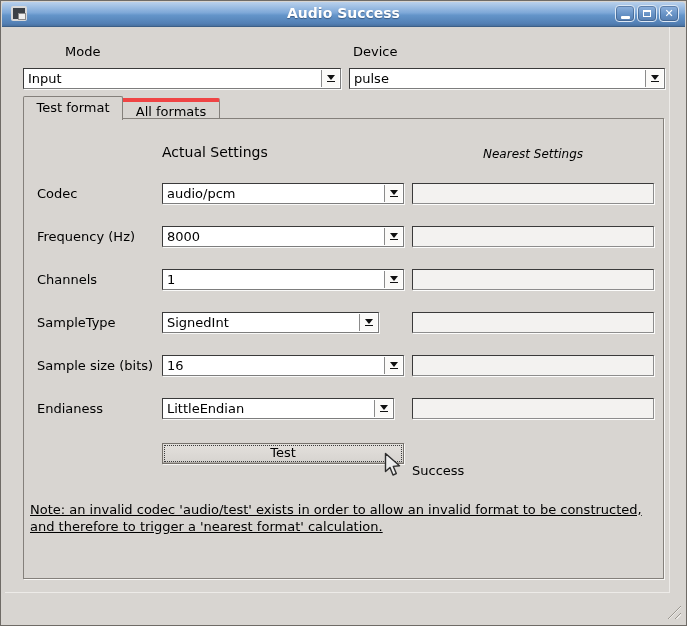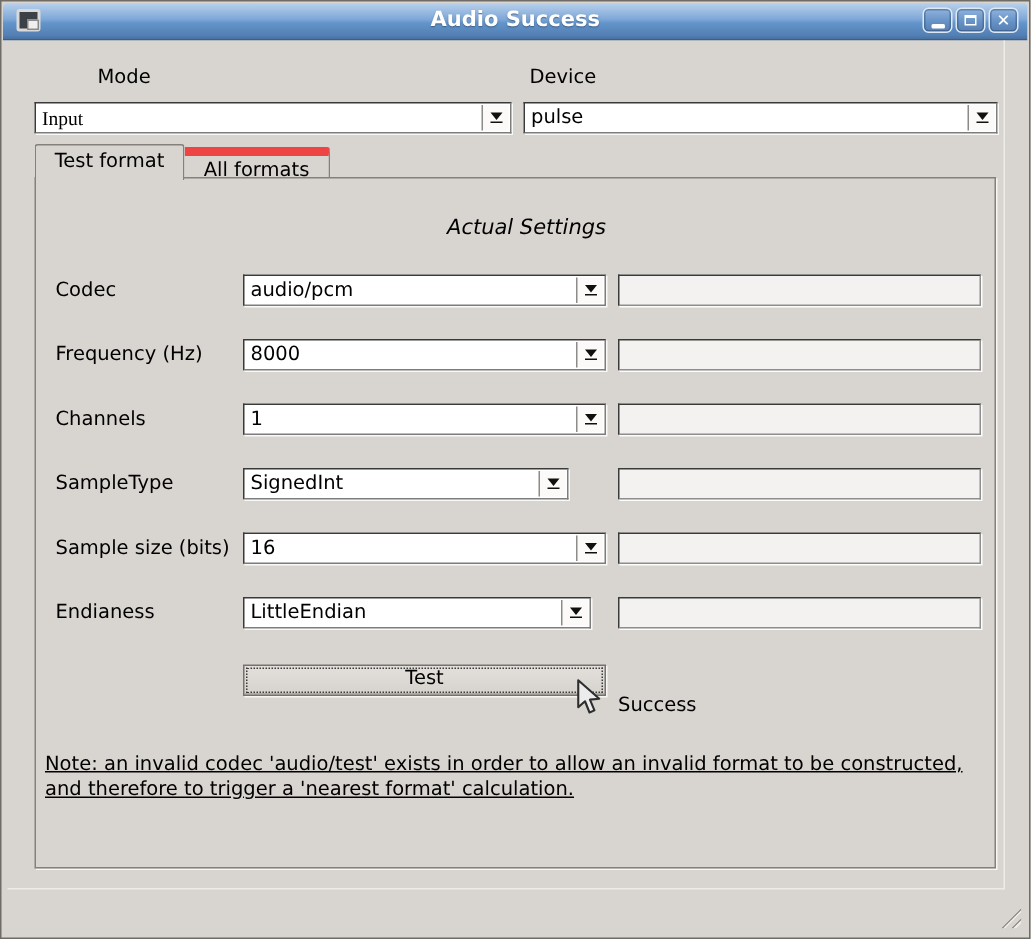--- a/index.html
+++ b/index.html
@@ -38,25 +38,25 @@
   .arrow-bar{width:8px;height:1px;background:#101010;}
   .nfield{position:absolute;height:21px;box-sizing:border-box;background:#f3f2f0;
     border:1px solid;border-color:#3a3a3a #8d8d8d #8d8d8d #3a3a3a;
     box-shadow:1px 1px 0 #fdfdfc;}
 
   
   .tab{position:absolute;box-sizing:border-box;text-align:center;background:#d8d5d1;cursor:default;}
   .tab-active{left:22px;top:95px;width:100px;height:24px;line-height:22px;z-index:3;
     border:1px solid #84807b;border-bottom:none;border-radius:2px 2px 0 0;}
   .tab-inactive{left:122px;top:97px;width:97px;height:20px;line-height:19px;z-index:1;
-    border-top:6px solid #ef4444;border-right:1px solid #84807b;border-radius:0 2px 0 0;}
+    border-top:4px solid #ef4444;border-right:1px solid #84807b;border-radius:0 2px 0 0;}
   .panel{position:absolute;left:22px;top:117px;width:641px;height:461px;box-sizing:border-box;
     background:#d8d5d1;border:1px solid #84807b;box-shadow:1px 1px 0 #f7f6f4;z-index:2;}
-  .hdr-actual{position:absolute;left:138px;width:242px;top:25px;text-align:right;
-    font-style:italic;font-size:14px;}
+  .hdr-actual{position:absolute;left:138px;width:242px;top:25px;text-align:left;
+    font-size:14px;}
   .hdr-nearest{position:absolute;left:388px;width:242px;top:28px;text-align:center;
     font-style:italic;font-size:12px;}
 
   .test-btn{position:absolute;left:138px;top:324px;width:242px;height:21px;box-sizing:border-box;
     background:linear-gradient(#e3e0dc,#d6d3cf);border:1px solid #76726c;
     box-shadow:inset 0 -1px 0 #b1ada8, 1px 1px 0 #f7f6f4;
     outline:1px dotted #3a3a3a;outline-offset:-3px;
     text-align:center;line-height:18px;cursor:default;}
   .status{position:absolute;left:388px;top:327px;margin-top:17px;}
   .note{position:absolute;left:6px;top:382px;width:628px;line-height:17px;}
@@ -86,21 +86,21 @@
       <div class="win-btn">
         <span class="glyph-max"></span>
       </div>
       <div class="win-btn">
         <span class="glyph-close">✕</span>
       </div>
     </div>
   </div>
 
   <div class="label" style="left:26px;top:43px;margin-left:38px;">Mode</div>
-  <div class="combo" style="left:22px;top:67px;width:318px;font-family:Liberation Serif, serif;">
+  <div class="combo" style="left:22px;top:67px;width:318px;">
     <span>Input</span>
     <span class="combo-btn">
       <span class="arrow-down"></span>
       <span class="arrow-bar"></span>
     </span>
   </div>
 
   <div class="label" style="left:352px;top:43px;">Device</div>
   <div class="combo" style="left:348px;top:67px;width:316px;">
     <span>pulse</span>
@@ -108,20 +108,21 @@
       <span class="arrow-down"></span>
       <span class="arrow-bar"></span>
     </span>
   </div>
 
   <div class="tab tab-active">Test format</div>
   <div class="tab tab-inactive">All formats</div>
 
   <div class="panel">
     <div class="hdr-actual">Actual Settings</div>
+    <div class="hdr-nearest">Nearest Settings</div>
 
     <div class="label" style="left:13px;top:67px;">Codec</div>
     <div class="combo" style="left:138px;top:64px;width:242px;">
       <span>audio/pcm</span>
       <span class="combo-btn">
         <span class="arrow-down"></span>
         <span class="arrow-bar"></span>
       </span>
     </div>
     <div class="nfield" style="left:388px;top:64px;width:242px;"></div>

